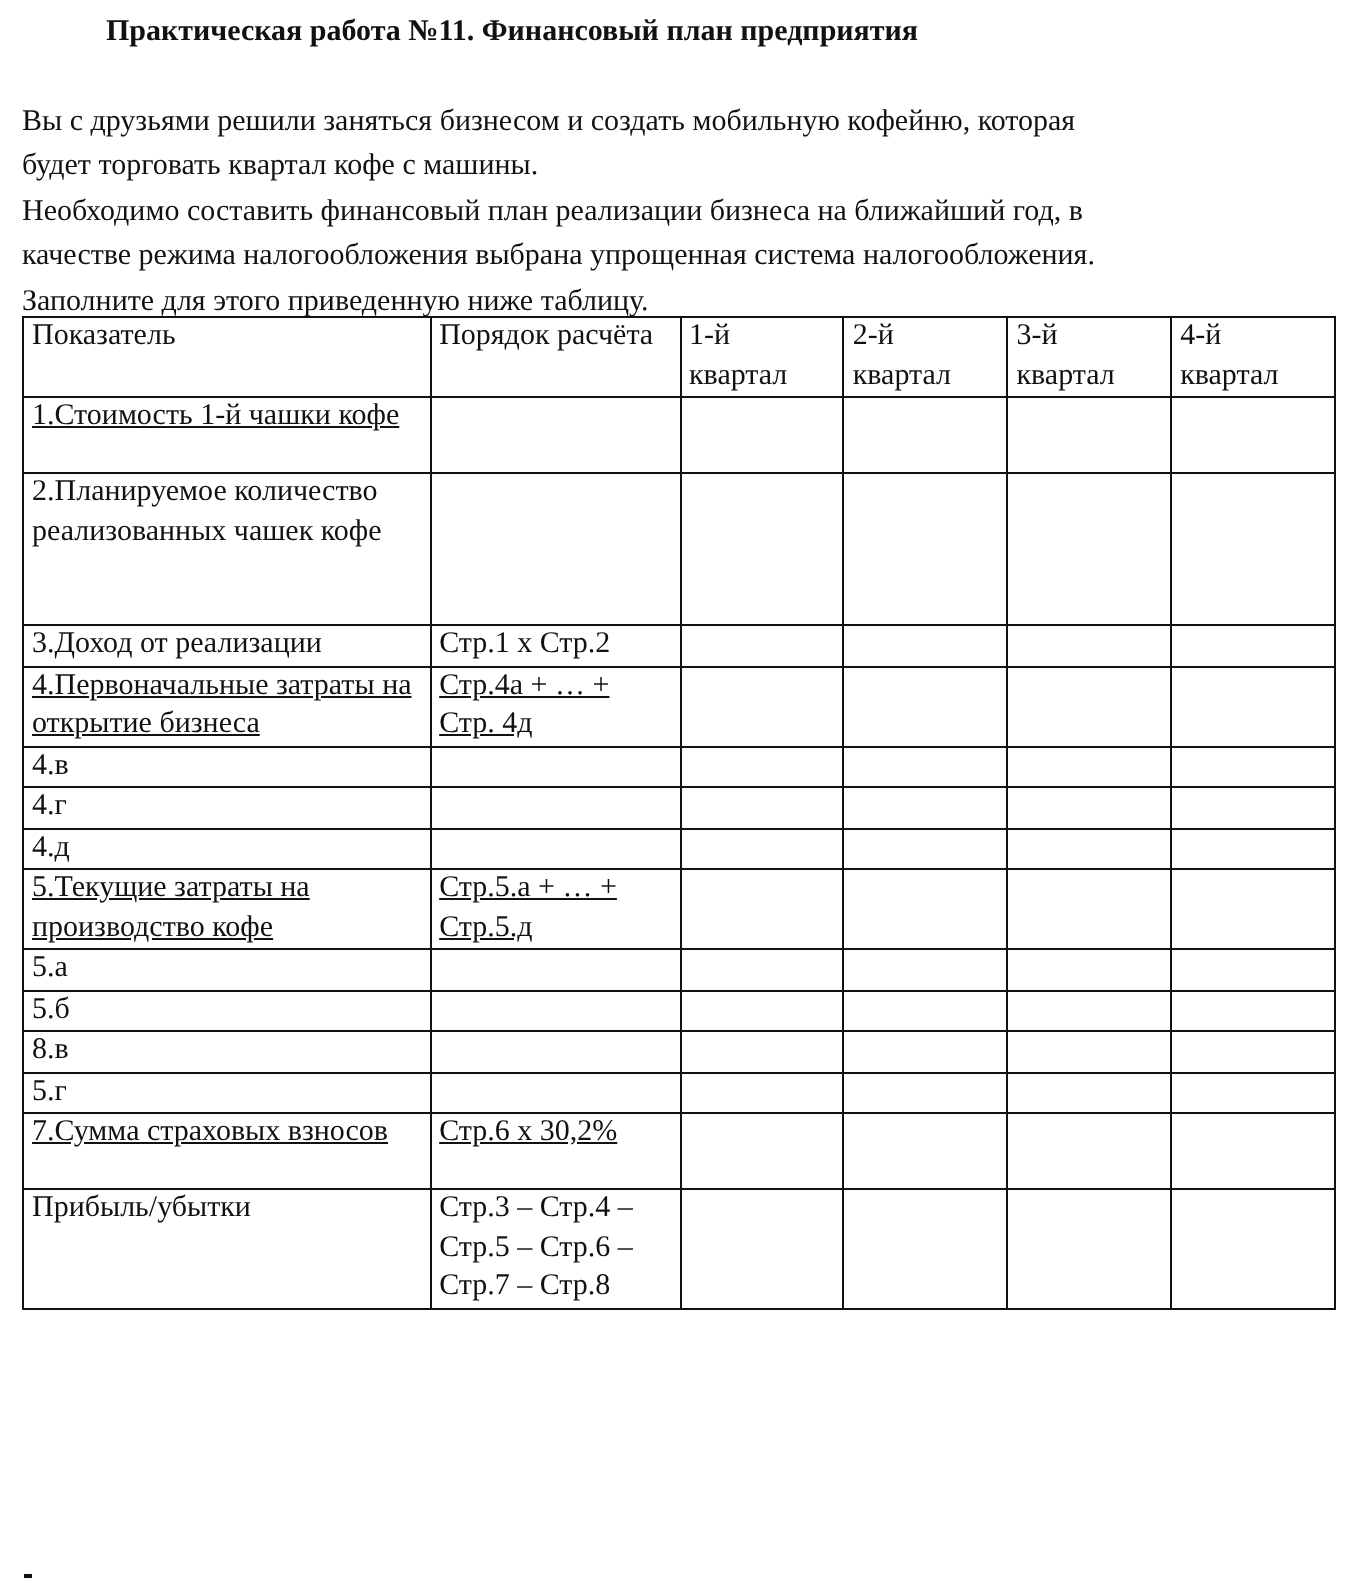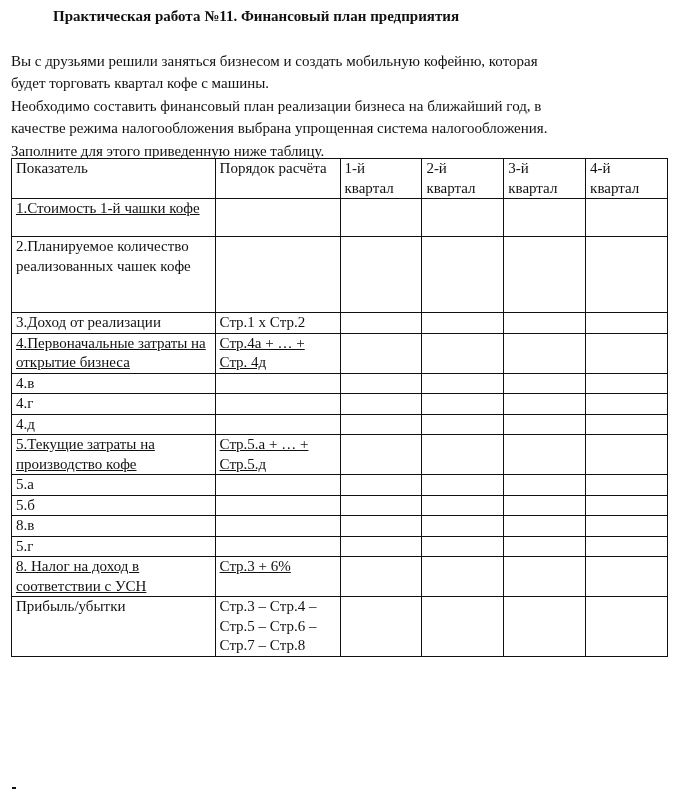--- a/index.html
+++ b/index.html
@@ -143,22 +143,22 @@
       </tr>
       <tr class="h20">
         <td>5.г</td>
         <td></td>
         <td></td>
         <td></td>
         <td></td>
         <td></td>
       </tr>
       <tr class="h39">
-        <td>8. Налог на доход в соответствии с УСН</td>
-        <td>Стр.3 + 6%</td>
+        <td>7.Сумма страховых взносов</td>
+        <td>Стр.6 х 30,2%</td>
         <td></td>
         <td></td>
         <td></td>
         <td></td>
       </tr>
       <tr class="h59">
         <td>Прибыль/убытки</td>
         <td>Стр.3 – Стр.4 – Стр.5 – Стр.6 – Стр.7 – Стр.8</td>
         <td></td>
         <td></td>

